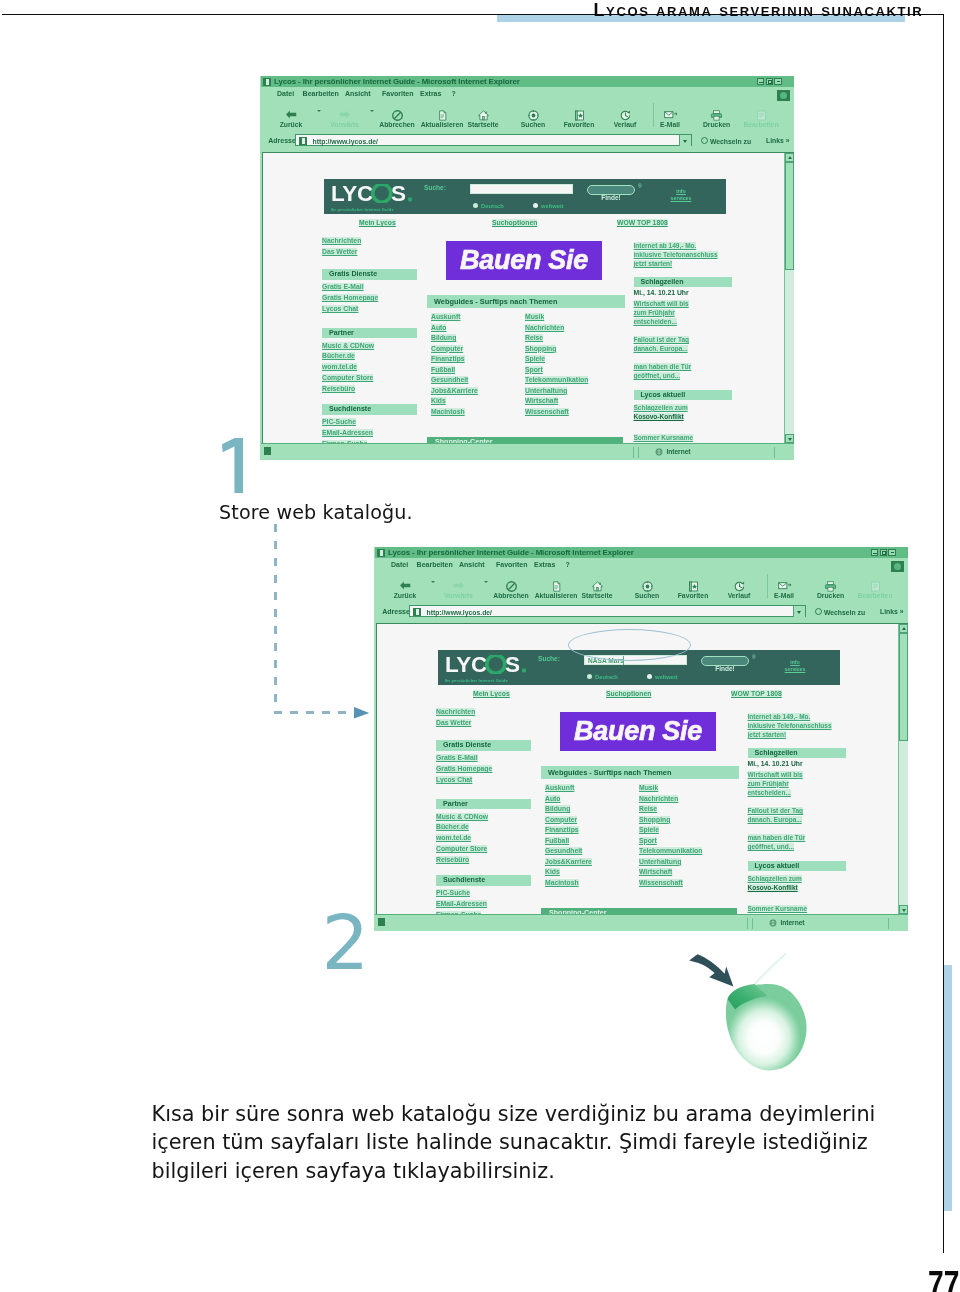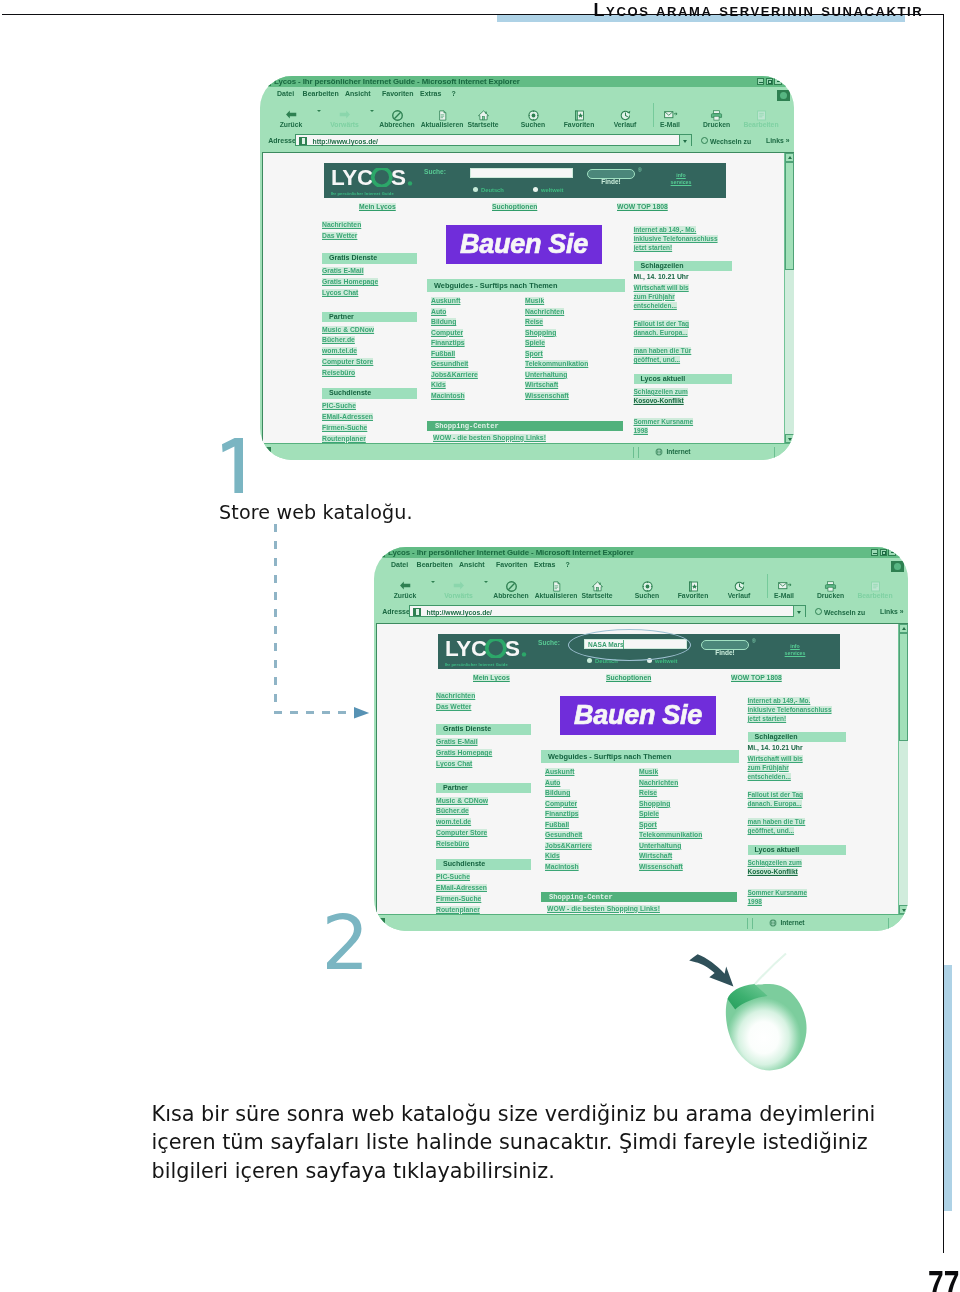--- a/index.html
+++ b/index.html
@@ -29,21 +29,21 @@
       line-height:1;}
 
   
   .dash-v{background-image:linear-gradient(#8fb4c6 46%,rgba(0,0,0,0) 0);
      background-size:2.6px 17px;background-repeat:repeat-y;width:2.6px;}
   .dash-h{background-image:linear-gradient(to right,#8fb4c6 48%,rgba(0,0,0,0) 0);
      background-size:16px 2.6px;background-repeat:repeat-x;height:2.6px;}
 
   
   .shot{position:absolute;width:534px;height:384px;overflow:hidden;background:#fff;
-     font-family:"Liberation Sans",sans-serif;filter:blur(.66px) contrast(.93) saturate(1.05);border-radius:32px;}
+     font-family:"Liberation Sans",sans-serif;filter:blur(.66px) contrast(.93) saturate(1.05);}
   .shot .win{position:absolute;inset:0;background:#a7e6bf;}
   .titlebar{position:absolute;left:1px;top:0px;width:533px;height:11px;background:#63bf87;}
   .tb-ico{position:absolute;left:2px;top:1.5px;width:8px;height:8px;background:#2b7f4f;}
   .tb-ico:after{content:"";position:absolute;left:3px;top:1px;width:3.4px;height:6px;background:#d9f5e6;}
   .tb-txt{position:absolute;left:13px;top:1.1px;font-size:7.9px;color:#14663c;font-weight:700;
      white-space:nowrap;letter-spacing:-.1px;}
   .tb-btns{position:absolute;right:12px;top:1.8px;display:flex;gap:1.2px;}
   .tb-btn{width:7.6px;height:7.4px;background:#9fe0b9;border:.7px solid #2b7f4f;
      box-sizing:border-box;position:relative;}
   .tb-btn.mn:after{content:"";position:absolute;left:1.4px;bottom:1px;width:3.6px;height:1.2px;background:#16663e;}
@@ -94,21 +94,21 @@
   .vscroll .thumb{position:absolute;left:0;top:9px;width:9px;height:108px;background:#a7e6bf;
      border:.7px solid #4ea377;box-sizing:border-box;}
   .statusbar{position:absolute;left:1px;top:367px;width:533px;height:16px;background:#a7e6bf;
      border-top:1.2px solid #57b47f;}
   .sb-ico{position:absolute;left:3px;top:3px;width:7px;height:8px;background:#2b7f4f;}
   .sb-sep{position:absolute;top:2.5px;width:1px;height:11px;background:#6dc394;}
   .sb-zone{position:absolute;left:394px;top:3.5px;display:flex;align-items:center;gap:3.4px;}
   .sb-zone span{font-size:6.6px;font-weight:700;color:#17663e;}
 
   
-  .lyc{position:absolute;left:0;top:0;width:522px;height:350px;background:#fff;overflow:hidden;}
+  .lyc{position:absolute;left:0;top:16px;width:522px;height:350px;background:#fff;overflow:hidden;}
   .lycbar{position:absolute;left:61px;top:10px;width:402px;height:35px;background:#2f625a;}
   .lycologo{position:absolute;left:6.7px;top:5.3px;}
   .lyc-sub{position:absolute;left:6.7px;top:27.6px;font-size:4px;color:#3cc187;
       letter-spacing:.15px;white-space:nowrap;font-weight:700;}
   .lyc-such{position:absolute;left:100px;top:5.2px;font-size:6.6px;font-weight:700;color:#59cd96;}
   .lyc-input{position:absolute;left:146px;top:4.7px;width:103px;height:10.7px;background:#fff;
       border:1.1px solid #d4f2e2;box-sizing:border-box;}
   .lyc-inputtxt{position:absolute;left:3px;top:1.8px;font-size:6.6px;font-weight:700;color:#3a9f70;}
   .lyc-caret{position:absolute;left:38px;top:0.6px;width:.9px;height:8.6px;background:#56b486;}
   .lyc-find{position:absolute;left:263px;top:5.6px;width:48px;height:10px;background:#49877a;
@@ -135,21 +135,21 @@
   .bauen{position:absolute;left:183px;top:71.5px;width:156px;height:39px;background:#6d28d9;
       display:flex;align-items:center;justify-content:center;}
   .bauen span{font-style:italic;font-weight:700;font-size:27px;color:#fff;letter-spacing:-.3px;
       font-family:"Liberation Sans",sans-serif;-webkit-text-stroke:.7px #fff;}
   .wg{position:absolute;left:164px;top:125.6px;width:198px;}
   .wgbar{background:#a2e5c1;color:#11613d;font-weight:700;font-size:7.4px;line-height:13px;height:13px;padding:0 0 0 7px;}
   .wgcols{display:flex;margin-top:2.8px;}
   .wgcols>div{width:90px;padding-left:4px;}
   .wgcols .lnkrow{height:10.5px;}
   .shop{position:absolute;left:164px;top:267.7px;width:196px;}
-  .shopbar{background:#51b37d;color:#e9faf0;font-weight:700;font-size:7.1px;line-height:10px;height:10px;padding:0 0 0 8px;font-family:Liberation Mono, monospace;}
+  .shopbar{background:#51b37d;color:#e9faf0;font-weight:700;font-size:7.1px;line-height:10px;height:10px;padding:0 0 0 8px;}
   .hl-ellipse{position:absolute;border:1.7px solid #a3c6d8;border-radius:50%;}
 
   
   #shot1{left:260px;top:76px;}
   #shot2{left:374px;top:547px;}
   #num1{left:222px;top:438px;width:22px;height:55px;}
   #txt1{left:219px;top:471.3px;width:430px;letter-spacing:.15px;}
   #lead-v{left:274px;top:524px;height:188px;}
   #lead-h{left:274px;top:711.2px;width:72px;}
   #lead-arrow{left:354.4px;top:706.6px;}

